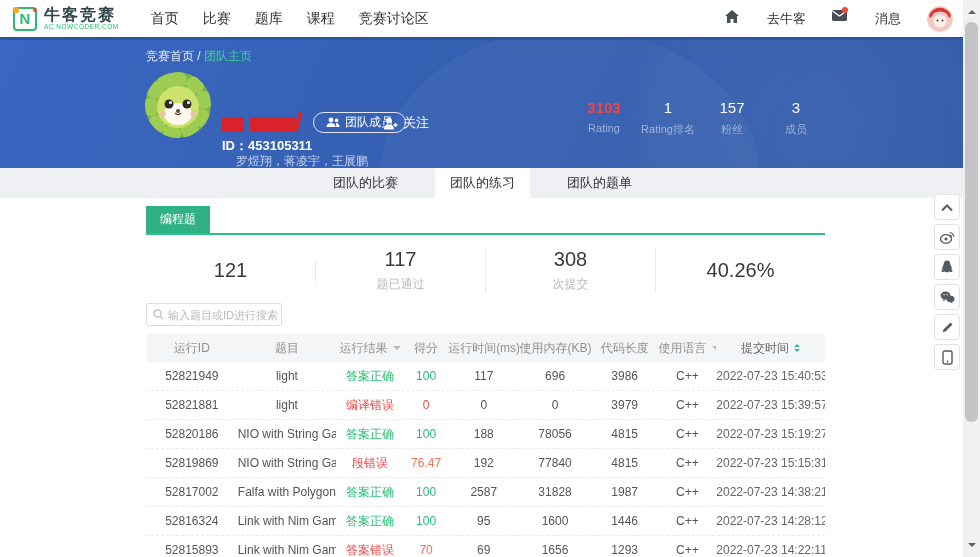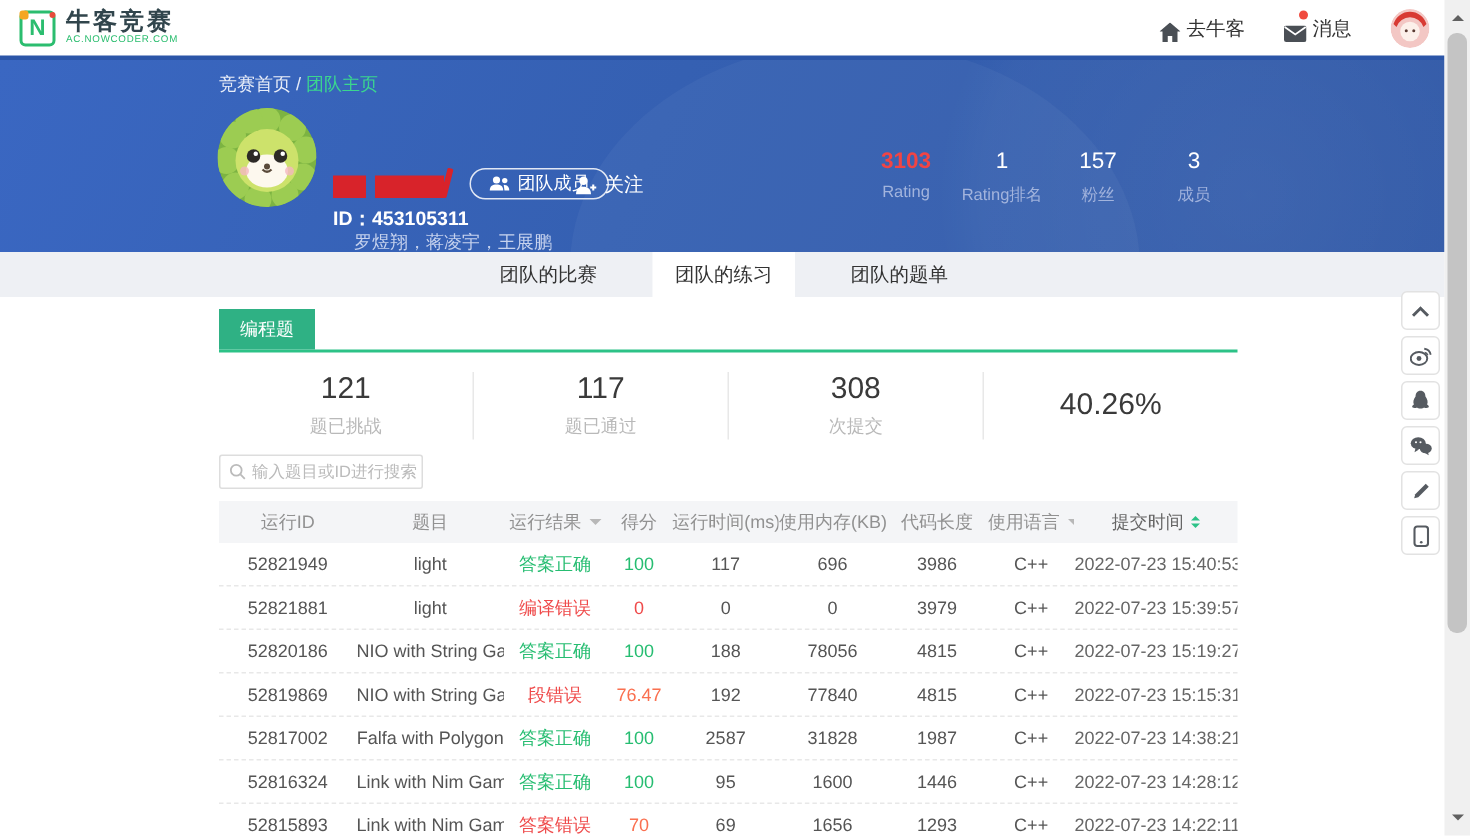--- a/index.html
+++ b/index.html
@@ -13,21 +13,21 @@
   .logo-icon { width:24px; height:24px; border:2px solid #2bbd6f; border-radius:4px; position:relative;
     display:flex; align-items:center; justify-content:center; color:#2bbd6f; font-weight:bold; font-size:15px; }
   .logo-icon::before { content:""; position:absolute; top:-2px; left:-2px; width:6px; height:6px; background:#f5a623; border-radius:2px; }
   .logo-icon::after  { content:""; position:absolute; top:-1px; right:-2px; width:4px; height:4px; background:#e74c3c; border-radius:50%; }
   .logo-text { margin-left:7px; }
   .logo-title { font-size:16px; font-weight:bold; color:#31454c; letter-spacing:2px; line-height:16px; }
   .logo-sub { font-size:6.5px; color:#2bbd6f; letter-spacing:.5px; }
   .menu { display:flex; margin-left:20px; }
   .menu span { font-size:14px; color:#333; padding:0 12px; cursor:pointer; line-height:37px; }
   .nav-right { margin-left:auto; display:flex; align-items:center; margin-right:10px; }
-  .nav-link { display:flex; align-items:flex-end; font-size:13px; color:#333; margin-right:26px; cursor:pointer; }
+  .nav-link { display:flex; align-items:flex-start; font-size:13px; color:#333; margin-right:26px; cursor:pointer;gap:24px; }
   .nav-link svg { margin-right:4px; }
   .msg-wrap { position:relative; }
   .msg-dot { position:absolute; top:-3px; left:10px; width:6px; height:6px; background:#f04a3e; border-radius:50%; }
   .nav-avatar { width:26px; height:26px; border-radius:50%; overflow:hidden; cursor:pointer; }
 
   
   .banner { position:relative; height:131px; background:linear-gradient(115deg,#3a67c2 0%,#3560b2 45%,#2e57a6 100%); border-top:3px solid #2b55a8; overflow:hidden; }
   .banner::before { content:""; position:absolute; right:-80px; top:-120px; width:420px; height:420px; border-radius:50%;
     background:radial-gradient(circle, rgba(255,255,255,.07) 0%, rgba(255,255,255,.03) 60%, transparent 70%); }
   .banner::after { content:""; position:absolute; left:380px; bottom:-160px; width:380px; height:300px; border-radius:50%;
@@ -105,20 +105,27 @@
 
 <div class="page">
 
   <div class="nav">
     <div class="logo">
       <div class="logo-icon">N</div>
       <div class="logo-text">
         <div class="logo-title">牛客竞赛</div>
         <div class="logo-sub">AC.NOWCODER.COM</div>
       </div>
+    </div>
+    <div class="menu">
+      <span>首页</span>
+      <span>比赛</span>
+      <span>题库</span>
+      <span>课程</span>
+      <span>竞赛讨论区</span>
     </div>
     <div class="nav-right">
       <div class="nav-link">
         <svg width="14" height="13" viewBox="0 0 14 13">
             <path d="M7 0 L14 6 H12 V13 H8.5 V9 H5.5 V13 H2 V6 H0 Z" fill="#4a4f55"></path>
           </svg>
         <span>去牛客</span>
       </div>
       <div class="nav-link msg-wrap">
         <svg width="15" height="11" viewBox="0 0 15 11">
@@ -220,21 +227,20 @@
   </div>
 
   <div class="content">
     <div class="category-row">
       <span class="cat-btn">编程题</span>
     </div>
 
     <div class="summary">
       <div class="sum-item">
         <div class="v">121</div>
-        <div class="l">题已挑战</div>
       </div>
       <div class="sum-item">
         <div class="v">117</div>
         <div class="l">题已通过</div>
       </div>
       <div class="sum-item">
         <div class="v">308</div>
         <div class="l">次提交</div>
       </div>
       <div class="sum-item">

